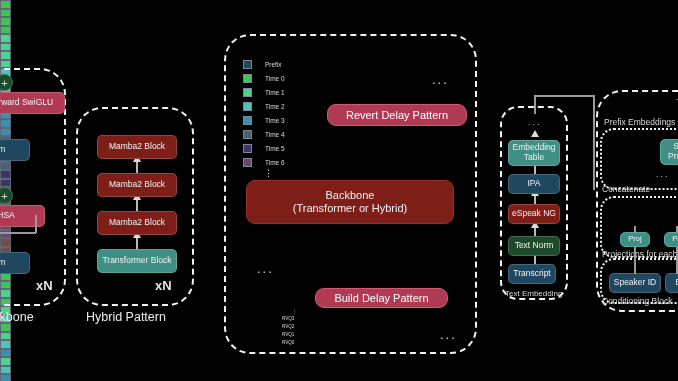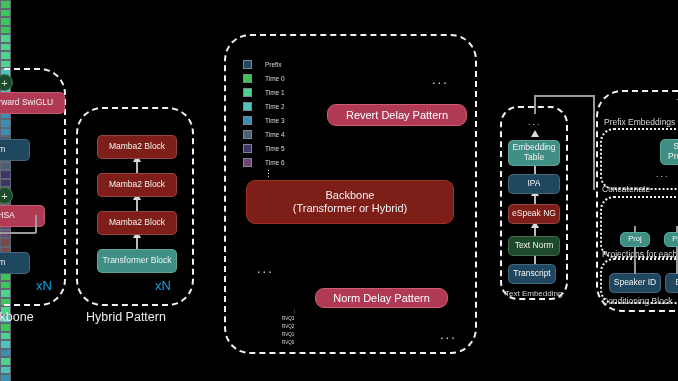--- a/index.html
+++ b/index.html
@@ -3,21 +3,21 @@
 <meta charset="utf-8">
 <style>
   html,body{margin:0;padding:0;background:#000;}
   body{width:678px;height:381px;overflow:hidden;
        font-family:"Liberation Sans","DejaVu Sans",sans-serif;color:#e8e8e8;}
   #stage{position:relative;width:678px;height:381px;background:#000;}
   .panel{position:absolute;border:2px dashed #f2f2f2;border-radius:26px;box-sizing:border-box;}
   .panel.dotted{border-style:dotted;border-width:2px;border-radius:14px;}
   .caption{position:absolute;font-size:12.5px;color:#ededed;white-space:nowrap;}
   .cap-sm{position:absolute;font-size:8px;color:#d9d9d9;white-space:nowrap;text-align:center;}
-  .xn{position:absolute;font-size:13px;font-weight:normal;color:#0ea5e9;}
+  .xn{position:absolute;font-size:13px;font-weight:bold;color:#e5e5e5;}
   .box{position:absolute;border-radius:5px;display:flex;align-items:center;
        justify-content:center;text-align:center;box-sizing:border-box;
        font-size:8.5px;color:#f2f2f2;line-height:1.15;padding:1px 2px;}
   .box.lg{font-size:11px;border-radius:9px;}
   .pill{position:absolute;border-radius:9px;display:flex;align-items:center;
         justify-content:center;font-size:11px;color:#fff;
         background:#b03a54;border:1px solid #cf5a73;box-sizing:border-box;}
   .c-maroon{background:#7d1f18;border:1px solid #9c2f24;}
   .arrow{position:absolute;background:#b9b9b9;width:1.5px;}
   .arrow:after{content:"";position:absolute;left:-3px;top:-6px;
@@ -157,21 +157,21 @@
     <div class="cell" style="left: 343px; top: 150px; width: 11px; height: 8.5px; background: rgb(79, 195, 184);"></div>
     <div class="cell" style="left: 343px; top: 158.5px; width: 11px; height: 8.5px; background: rgb(58, 143, 176);"></div>
     <div class="cell" style="left: 360px; top: 133px; width: 11px; height: 8.5px; background: rgb(79, 209, 143);"></div>
     <div class="cell" style="left: 360px; top: 141.5px; width: 11px; height: 8.5px; background: rgb(79, 195, 184);"></div>
     <div class="cell" style="left: 360px; top: 150px; width: 11px; height: 8.5px; background: rgb(58, 143, 176);"></div>
     <div class="box lg c-maroon" style="left: 246px; top: 180px; width: 208px; height: 44px; flex-direction: column;">
       <div>Backbone</div>
       <div>(Transformer or Hybrid)</div>
     </div>
     <div class="dots" style="left: 257px; top: 261px;">...</div>
-    <div class="pill" style="left: 315px; top: 288px; width: 133px; height: 20px;">Norm Delay Pattern</div>
+    <div class="pill" style="left: 315px; top: 288px; width: 133px; height: 20px;">Build Delay Pattern</div>
     <div class="cap-sm" style="left: 282px; top: 316px; font-size: 4.6px;">RVQ3</div>
     <div class="cap-sm" style="left: 282px; top: 324px; font-size: 4.6px;">RVQ2</div>
     <div class="cap-sm" style="left: 282px; top: 332px; font-size: 4.6px;">RVQ1</div>
     <div class="cap-sm" style="left: 282px; top: 340px; font-size: 4.6px;">RVQ0</div>
     <div class="cap-sm" style="left: 292px; top: 308px; font-size: 5px;">⋮</div>
     <div class="dots" style="left: 440px; top: 327px;">...</div>
     <div class="panel" style="left: 500px; top: 106px; width: 68px; height: 194px; border-radius: 18px;"></div>
     <div class="box" style="left: 508px; top: 264px; width: 48px; height: 20px; background: rgb(31, 71, 96); border: 1px solid rgba(255, 255, 255, 0.18);">
       <span>Transcript</span>
     </div>

